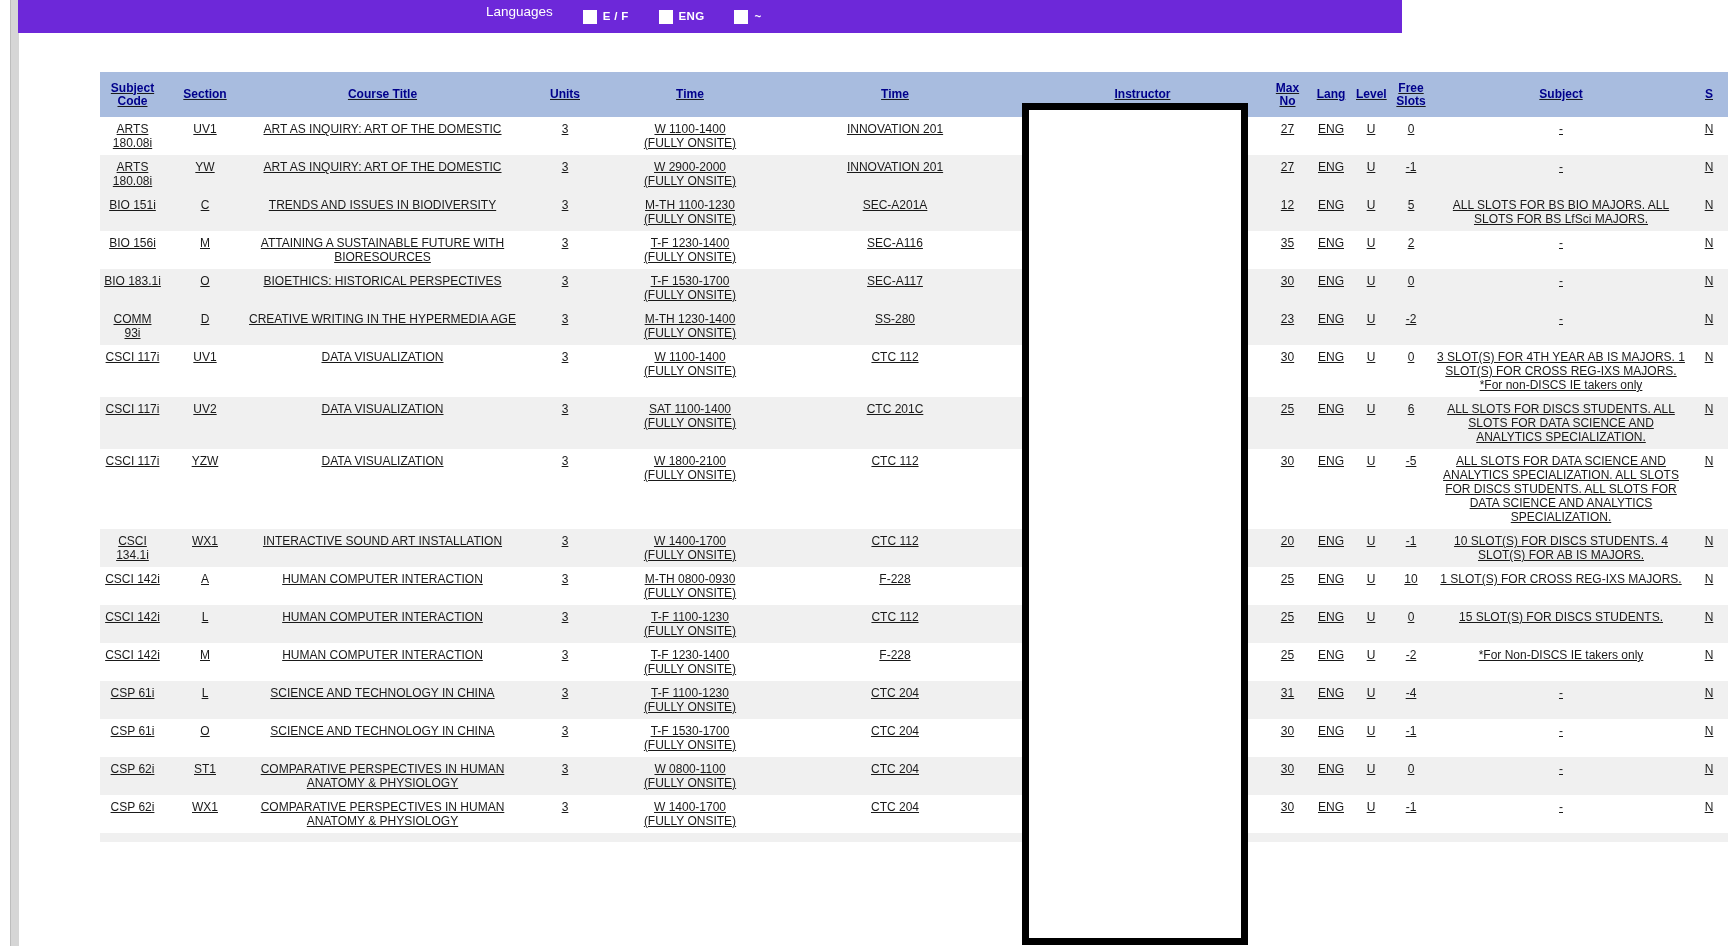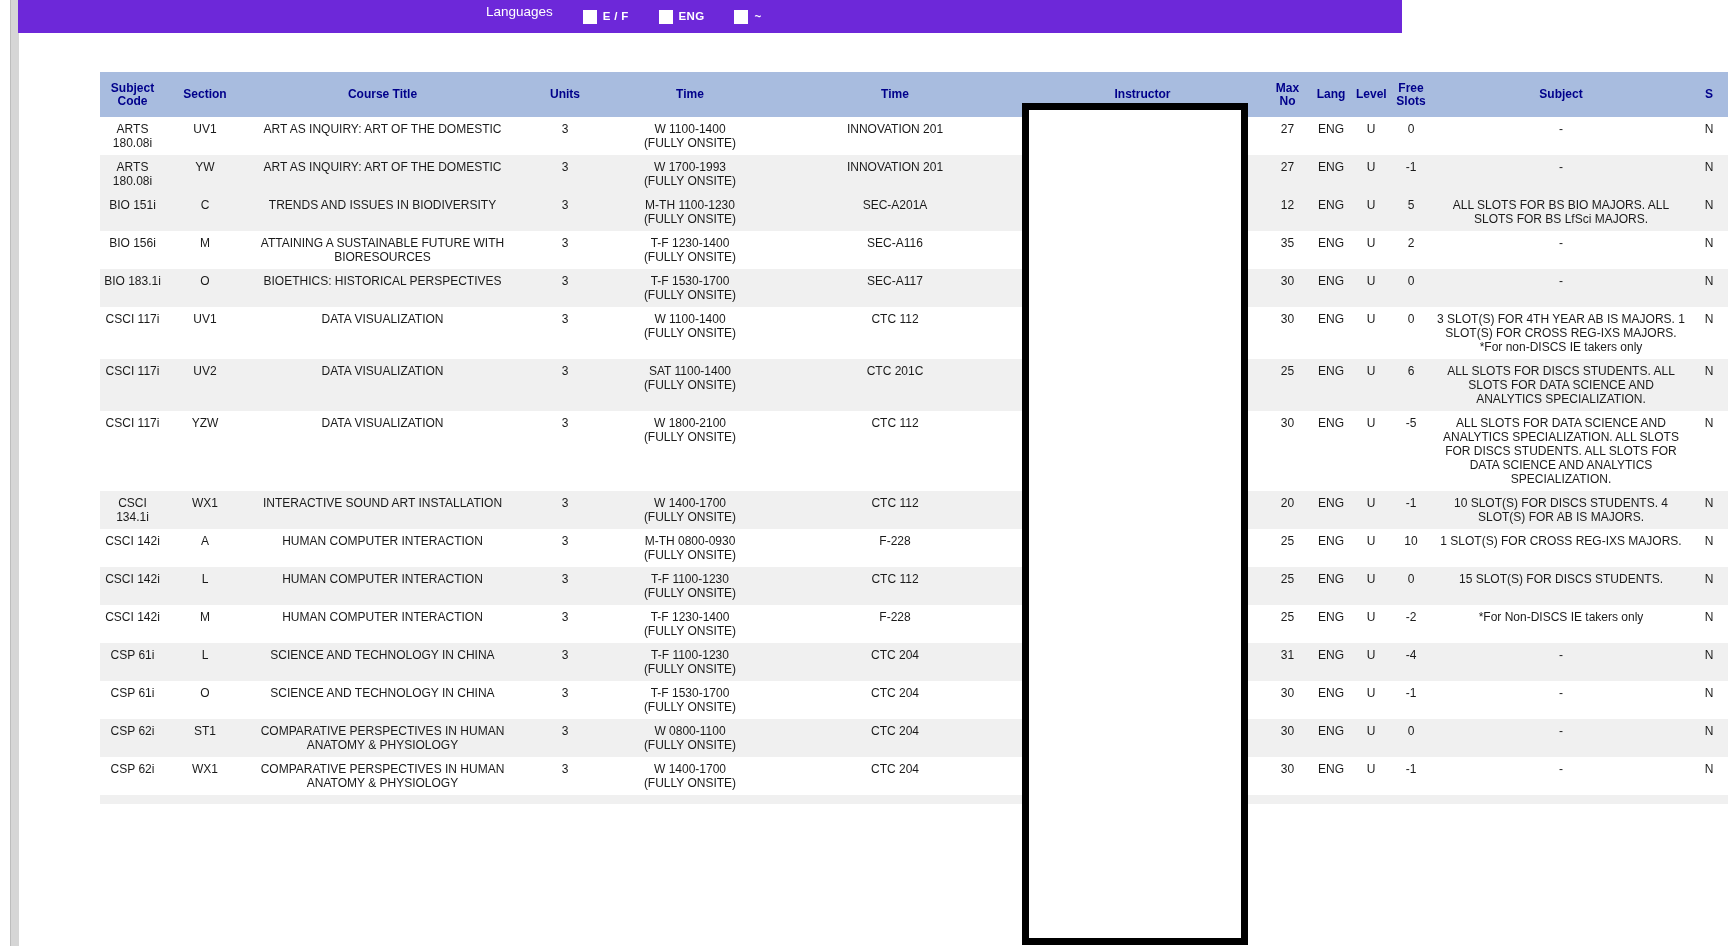--- a/index.html
+++ b/index.html
@@ -53,20 +53,21 @@
     letter-spacing: 0.3px;
   }
   table.sched {
     position: absolute;
     left: 100px; top: 72px;
     width: 1628px;
     border-collapse: collapse;
     table-layout: fixed;
     font-size: 12px;
     color: #1a1a1a;
+    text-decoration: underline;
   }
   table.sched col.c-subject    { width: 65px; }
   table.sched col.c-section    { width: 80px; }
   table.sched col.c-title      { width: 275px; }
   table.sched col.c-units      { width: 90px; }
   table.sched col.c-time       { width: 160px; }
   table.sched col.c-room       { width: 250px; }
   table.sched col.c-instructor { width: 245px; }
   table.sched col.c-max        { width: 45px; }
   table.sched col.c-lang       { width: 42px; }
@@ -184,21 +185,21 @@
       <td class="c-free">0</td>
       <td class="c-remarks">-</td>
       <td class="c-s">N</td>
     </tr>
         <tr class="alt">
       <td class="c-subject">ARTS 180.08i</td>
       <td class="c-section">YW</td>
       <td class="c-title">ART AS INQUIRY: ART OF THE DOMESTIC</td>
       <td class="c-units">3</td>
       <td class="c-time">
-        <div>W 1700-1993</div>
+        <div>W 2900-2000</div>
         <div>(FULLY ONSITE)</div>
       </td>
       <td class="c-room">INNOVATION 201</td>
       <td class="c-instructor"></td>
       <td class="c-max">27</td>
       <td class="c-lang">ENG</td>
       <td class="c-level">U</td>
       <td class="c-free">-1</td>
       <td class="c-remarks">-</td>
       <td class="c-s">N</td>
@@ -250,20 +251,38 @@
       </td>
       <td class="c-room">SEC-A117</td>
       <td class="c-instructor">n</td>
       <td class="c-max">30</td>
       <td class="c-lang">ENG</td>
       <td class="c-level">U</td>
       <td class="c-free">0</td>
       <td class="c-remarks">-</td>
       <td class="c-s">N</td>
     </tr>
+        <tr class="alt">
+      <td class="c-subject">COMM 93i</td>
+      <td class="c-section">D</td>
+      <td class="c-title">CREATIVE WRITING IN THE HYPERMEDIA AGE</td>
+      <td class="c-units">3</td>
+      <td class="c-time">
+        <div>M-TH 1230-1400</div>
+        <div>(FULLY ONSITE)</div>
+      </td>
+      <td class="c-room">SS-280</td>
+      <td class="c-instructor"></td>
+      <td class="c-max">23</td>
+      <td class="c-lang">ENG</td>
+      <td class="c-level">U</td>
+      <td class="c-free">-2</td>
+      <td class="c-remarks">-</td>
+      <td class="c-s">N</td>
+    </tr>
         <tr>
       <td class="c-subject">CSCI 117i</td>
       <td class="c-section">UV1</td>
       <td class="c-title">DATA VISUALIZATION</td>
       <td class="c-units">3</td>
       <td class="c-time">
         <div>W 1100-1400</div>
         <div>(FULLY ONSITE)</div>
       </td>
       <td class="c-room">CTC 112</td>

